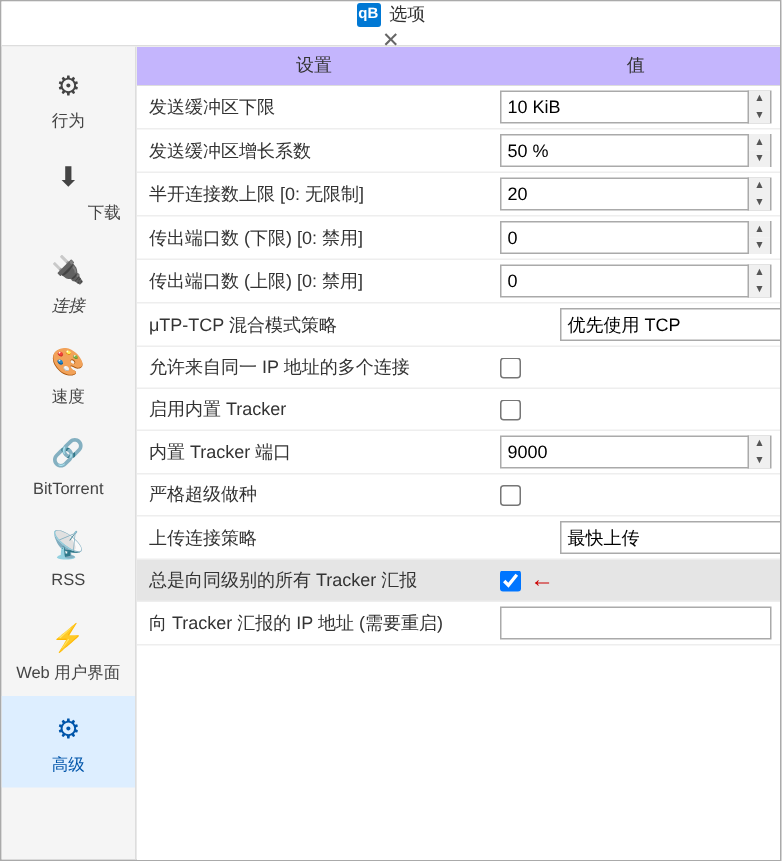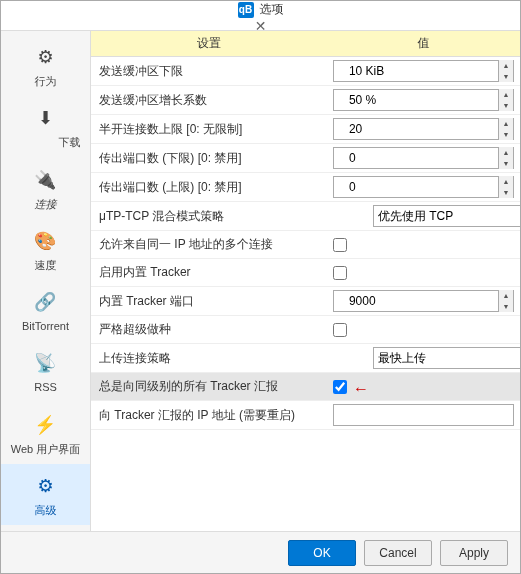--- a/index.html
+++ b/index.html
@@ -105,21 +105,21 @@
     .settings-table-container {
       flex: 1;
       overflow-y: auto;
       background: #fff;
     }
     table {
       width: 100%;
       border-collapse: collapse;
     }
     thead th {
-      background: #fef9c3;
+      background: #c4b5fd;
       border-bottom: 1px solid #ddd;
       padding: 4px 8px;
       text-align: center;
       color: #333;
       font-weight: normal;
       position: sticky;
       top: 0;
     }
     thead th:first-child { width: 55%; }
     thead th:last-child { width: 45%; }
@@ -144,21 +144,20 @@
       width: 100%;
     }
     .spinbox input {
       flex: 1;
       border: none;
       outline: none;
       padding: 0 4px;
       font-size: 12px;
       background: transparent;
       width: 100%;
-      margin-left: 11px;
     }
     .spinbox-btns {
       display: flex;
       flex-direction: column;
       border-left: 1px solid #aaa;
     }
     .spinbox-btn {
       width: 14px;
       height: 11px;
       display: flex;
@@ -429,18 +428,13 @@
               <tr>
                 <td class="setting-name">向 Tracker 汇报的 IP 地址 (需要重启)</td>
                 <td class="setting-value"><input type="text" style="width: 100%; border: 1px solid rgb(170, 170, 170); height: 22px; padding: 0px 4px; font-size: 12px;"></td>
               </tr>
             </tbody>
         </table>
       </div>
     </div>
   </div>
 
-  <div class="bottom-bar">
-    <button class="btn primary">OK</button>
-    <button class="btn">Cancel</button>
-    <button class="btn">Apply</button>
-  </div>
 </div>
 
 </body></html>

